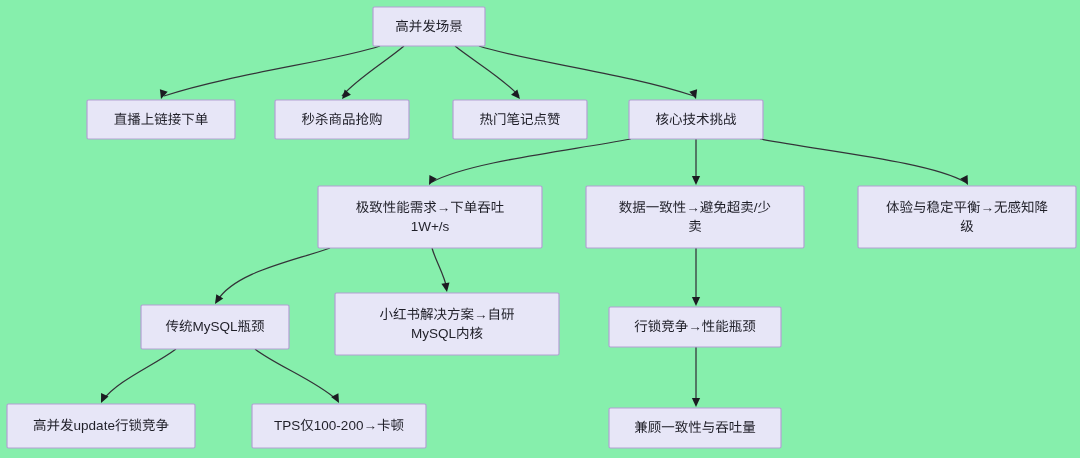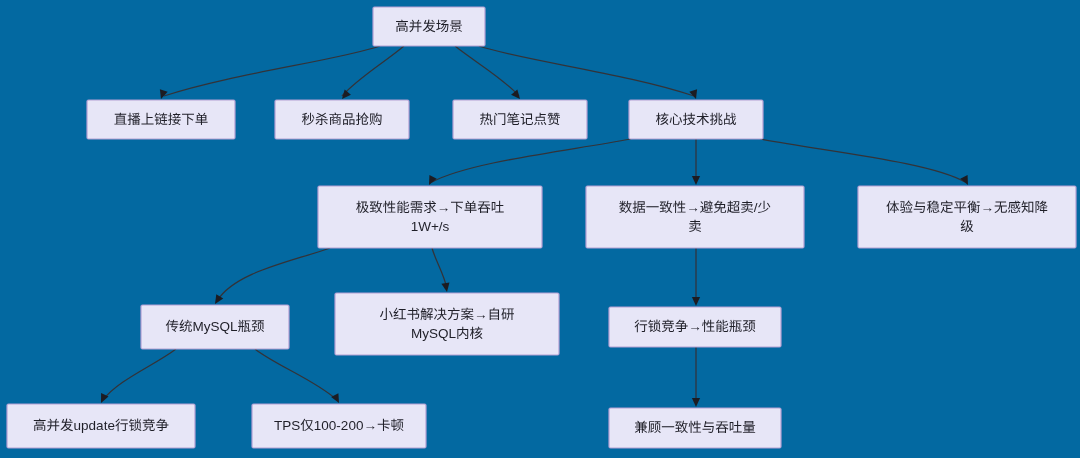--- a/index.html
+++ b/index.html
@@ -11,21 +11,21 @@
   body {
     width: 1080px;
     height: 458px;
     overflow: hidden;
     font-family: "Liberation Sans", "DejaVu Sans", sans-serif;
   }
   #diagram-root {
     position: relative;
     width: 1080px;
     height: 458px;
-    background: #0369a1;
+    background: #86efac;
   }
   #flow-svg {
     position: absolute;
     top: 0;
     left: 0;
     width: 1080px;
     height: 458px;
     display: block;
   }
   .node-rect {

